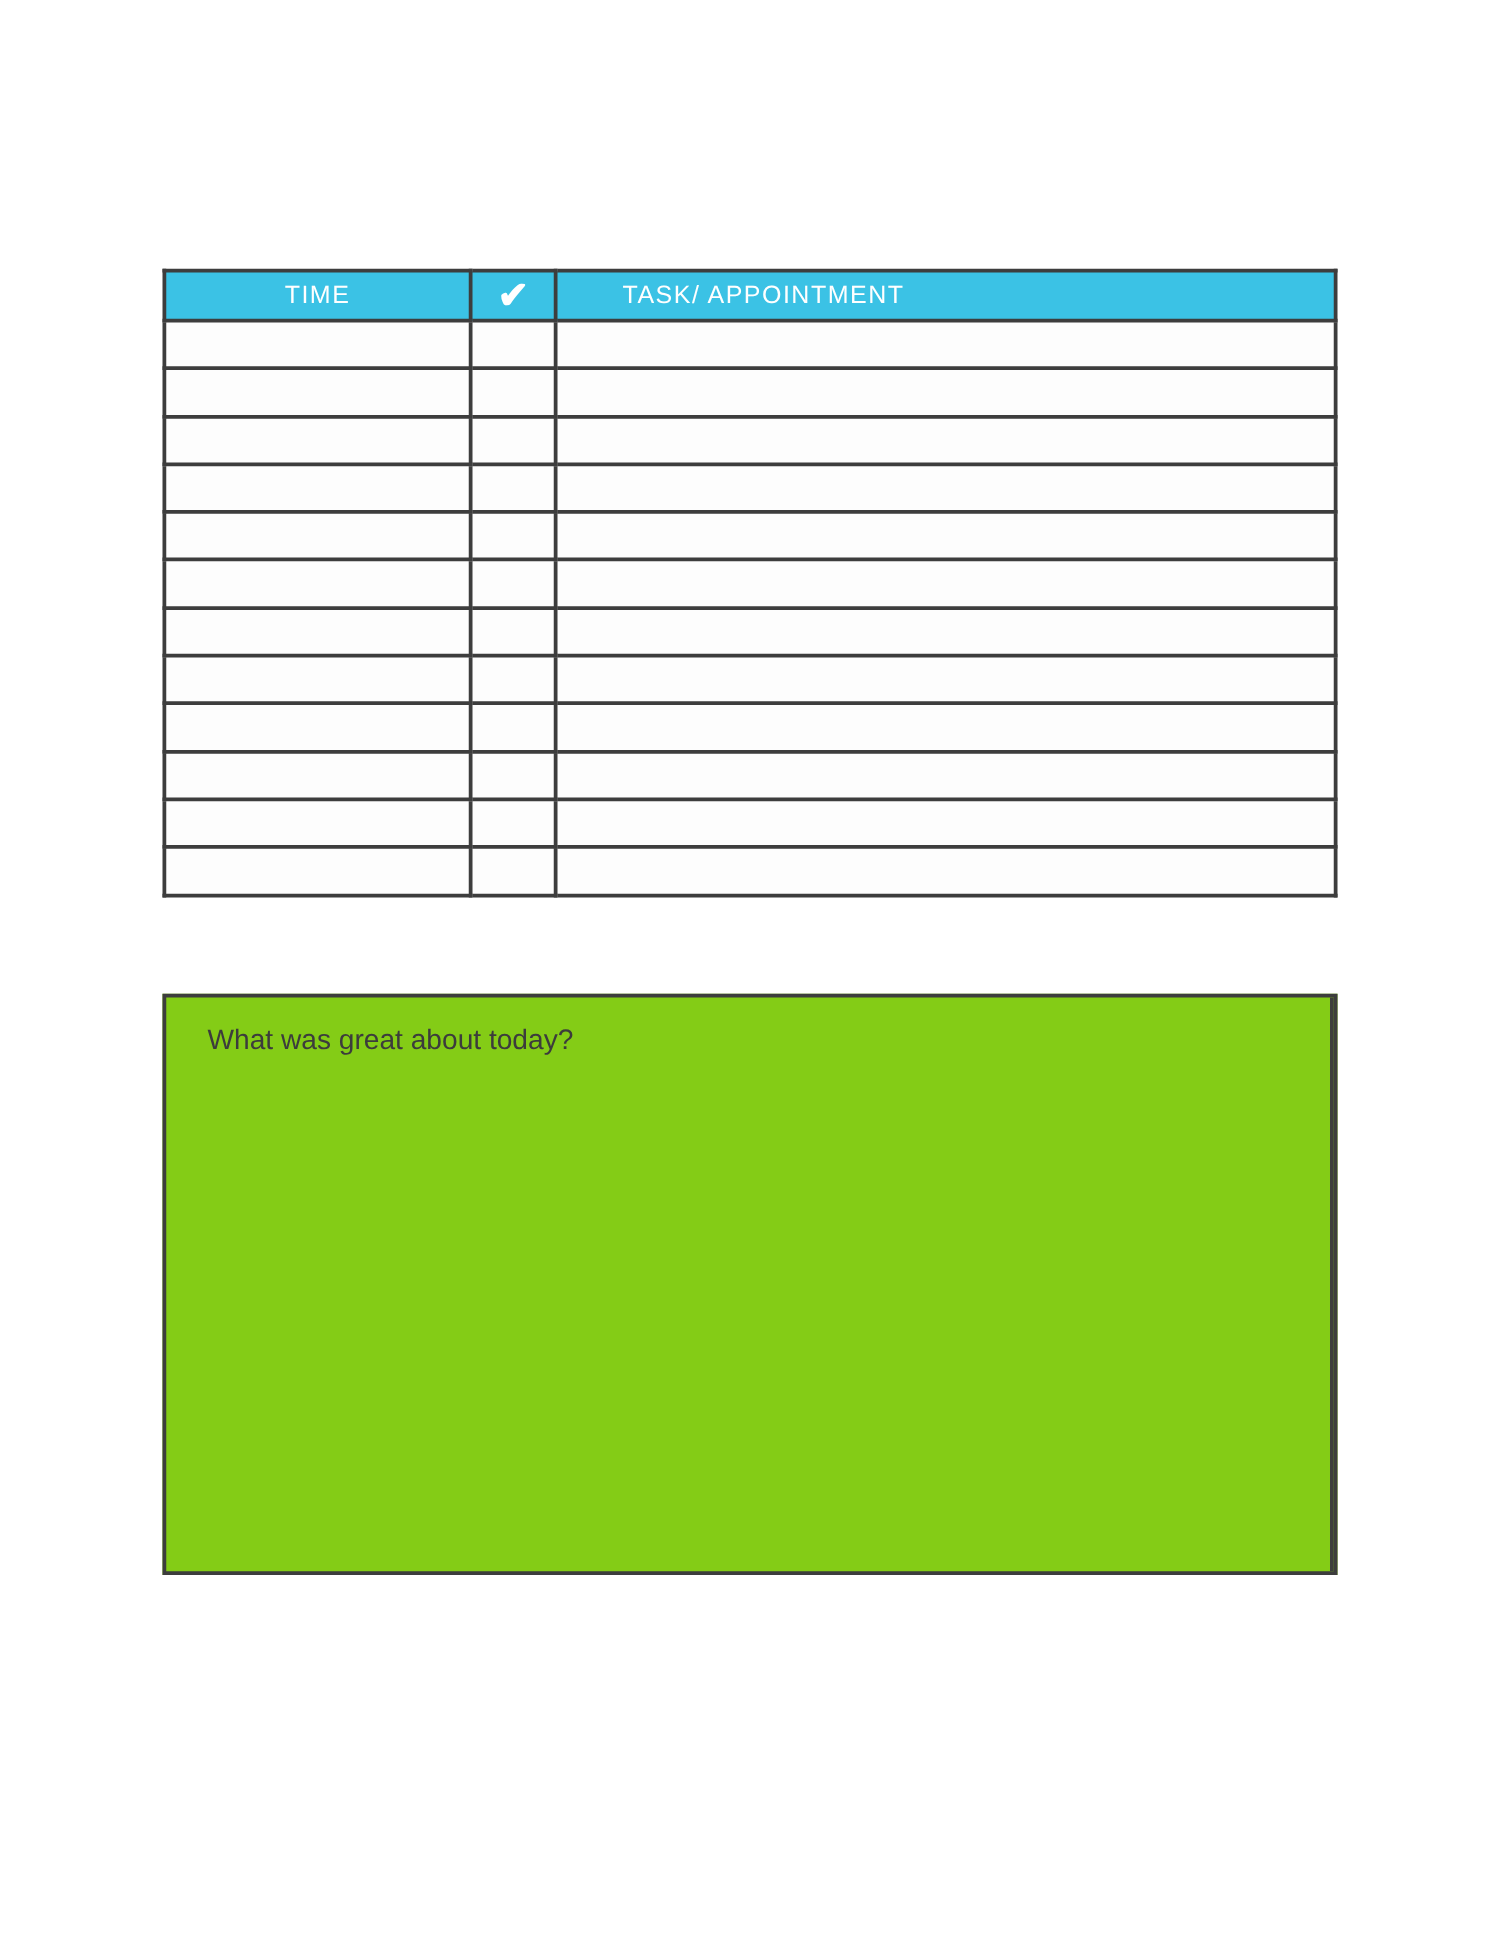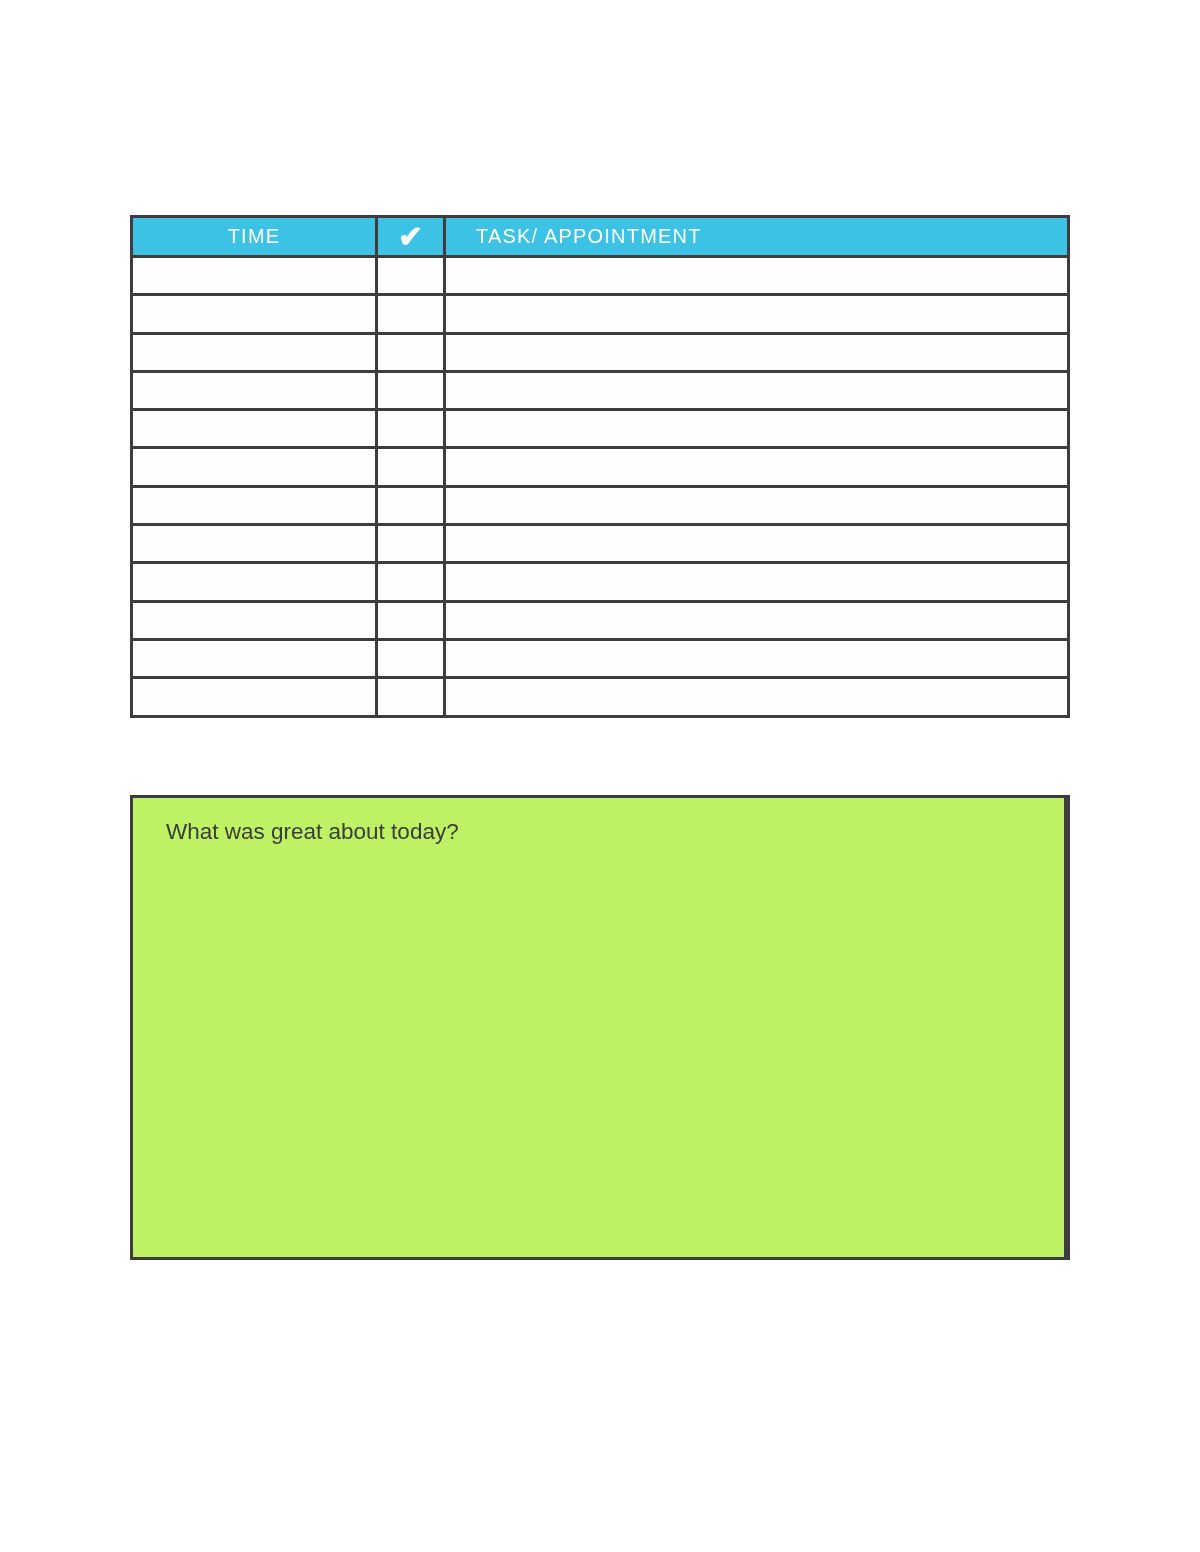--- a/index.html
+++ b/index.html
@@ -47,40 +47,40 @@
   .planner-table thead th.time-h { text-align: center; }
   .planner-table thead th.check-h {
     text-align: center;
     font-size: 30px;
     font-weight: 700;
     letter-spacing: 0;
     line-height: 1;
   }
   .planner-table thead th.task-h {
     text-align: left;
-    padding-left: 30px;
+    padding-left: 52px;
   }
 
   .planner-table tbody td {
     height: 38.3px;
     background: #fdfdfd;
     font-size: 18px;
     color: #3a3a3a;
   }
 
   
   .reflection {
     position: absolute;
     left: 130px;
     top: 795px;
     width: 940px;
     height: 465px;
     box-sizing: border-box;
     border: 3px solid var(--border-color, #3d3d3d);
-    background: #bef264;
+    background: #84cc16;
     display: flex;
     justify-content: flex-end;
   }
   .reflection .half {
     flex: 1 1 50%;
     box-sizing: border-box;
   }
   .reflection .half.left {
     border-right: 3px solid var(--border-color, #3d3d3d);
   }

